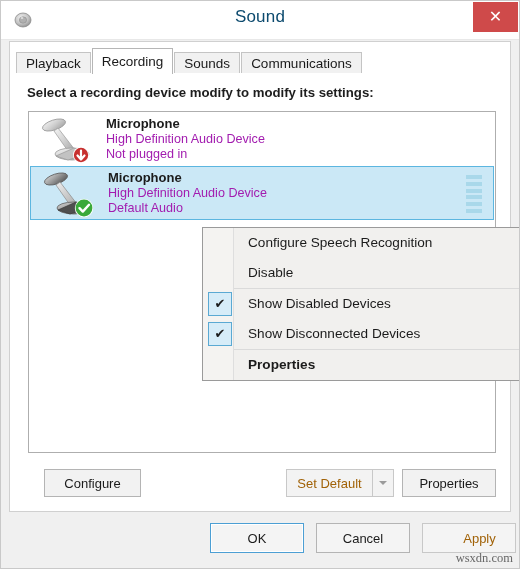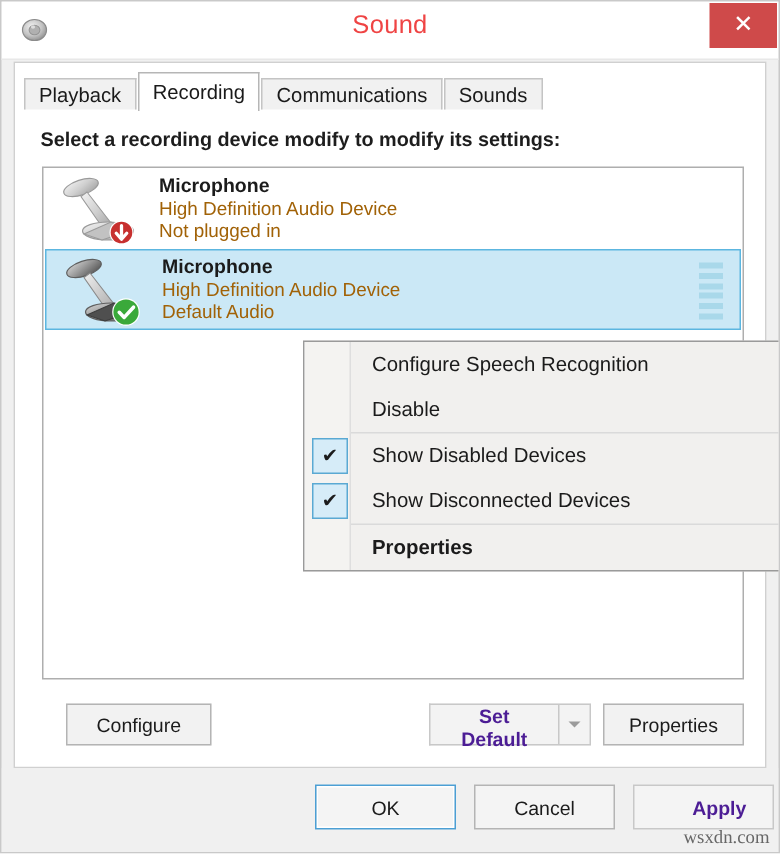--- a/index.html
+++ b/index.html
@@ -38,21 +38,21 @@
     width: 20px;
     height: 20px;
   }
   .title-text {
     position: absolute;
     left: 0;
     right: 0;
     top: 6px;
     text-align: center;
     font-size: 17px;
-    color: #ef4444;
+    color: #0c4a6e;
     letter-spacing: .2px;
   }
   .close-btn {
     position: absolute;
     right: 1px;
     top: 1px;
     width: 45px;
     height: 30px;
     background: #cf4a4a;
     border: none;
@@ -165,21 +165,21 @@
     margin-left: 6px;
     line-height: 1.22;
   }
   .device-name {
     font-size: 13px;
     font-weight: bold;
     color: #1b1b1b;
   }
   .device-sub {
     font-size: 12.6px;
-    color: #a16207;
+    color: #a21caf;
   }
   .meter {
     position: absolute;
     right: 11px;
     top: 8px;
     width: 16px;
     height: 38px;
     display: flex;
     flex-direction: column;
     justify-content: space-between;
@@ -204,25 +204,24 @@
     font-size: 13px;
     color: #1b1b1b;
     background: #f2f2f2;
     border: 1px solid #b4b4b4;
     height: 28px;
     box-sizing: border-box;
     cursor: pointer;
     padding: 0 10px;
   }
   .btn.disabled {
-    color: #4c1d95;
+    color: #a16207;
     background: #f3f3f3;
     border-color: #c8c8c8;
     cursor: default;
-    font-weight: bold;
   }
   #configure-button {
     position: absolute;
     left: 0;
     top: 0;
     width: 97px;
   }
   .splitbtn {
     position: absolute;
     right: 102px;
@@ -374,22 +373,22 @@
     </span>
     <div class="title-text">Sound</div>
     <button class="close-btn">✕</button>
   </div>
 
   <div class="dialog-body">
 
     <div class="tabstrip">
       <div class="tab">Playback</div>
       <div class="tab active">Recording</div>
+      <div class="tab">Sounds</div>
       <div class="tab">Communications</div>
-      <div class="tab">Sounds</div>
     </div>
 
     <div class="tab-page">
 
       <div class="hint">Select a recording device modify to modify its settings:</div>
 
       <div class="device-list">
 
         <div class="device-row">
           <div class="device-icon">

